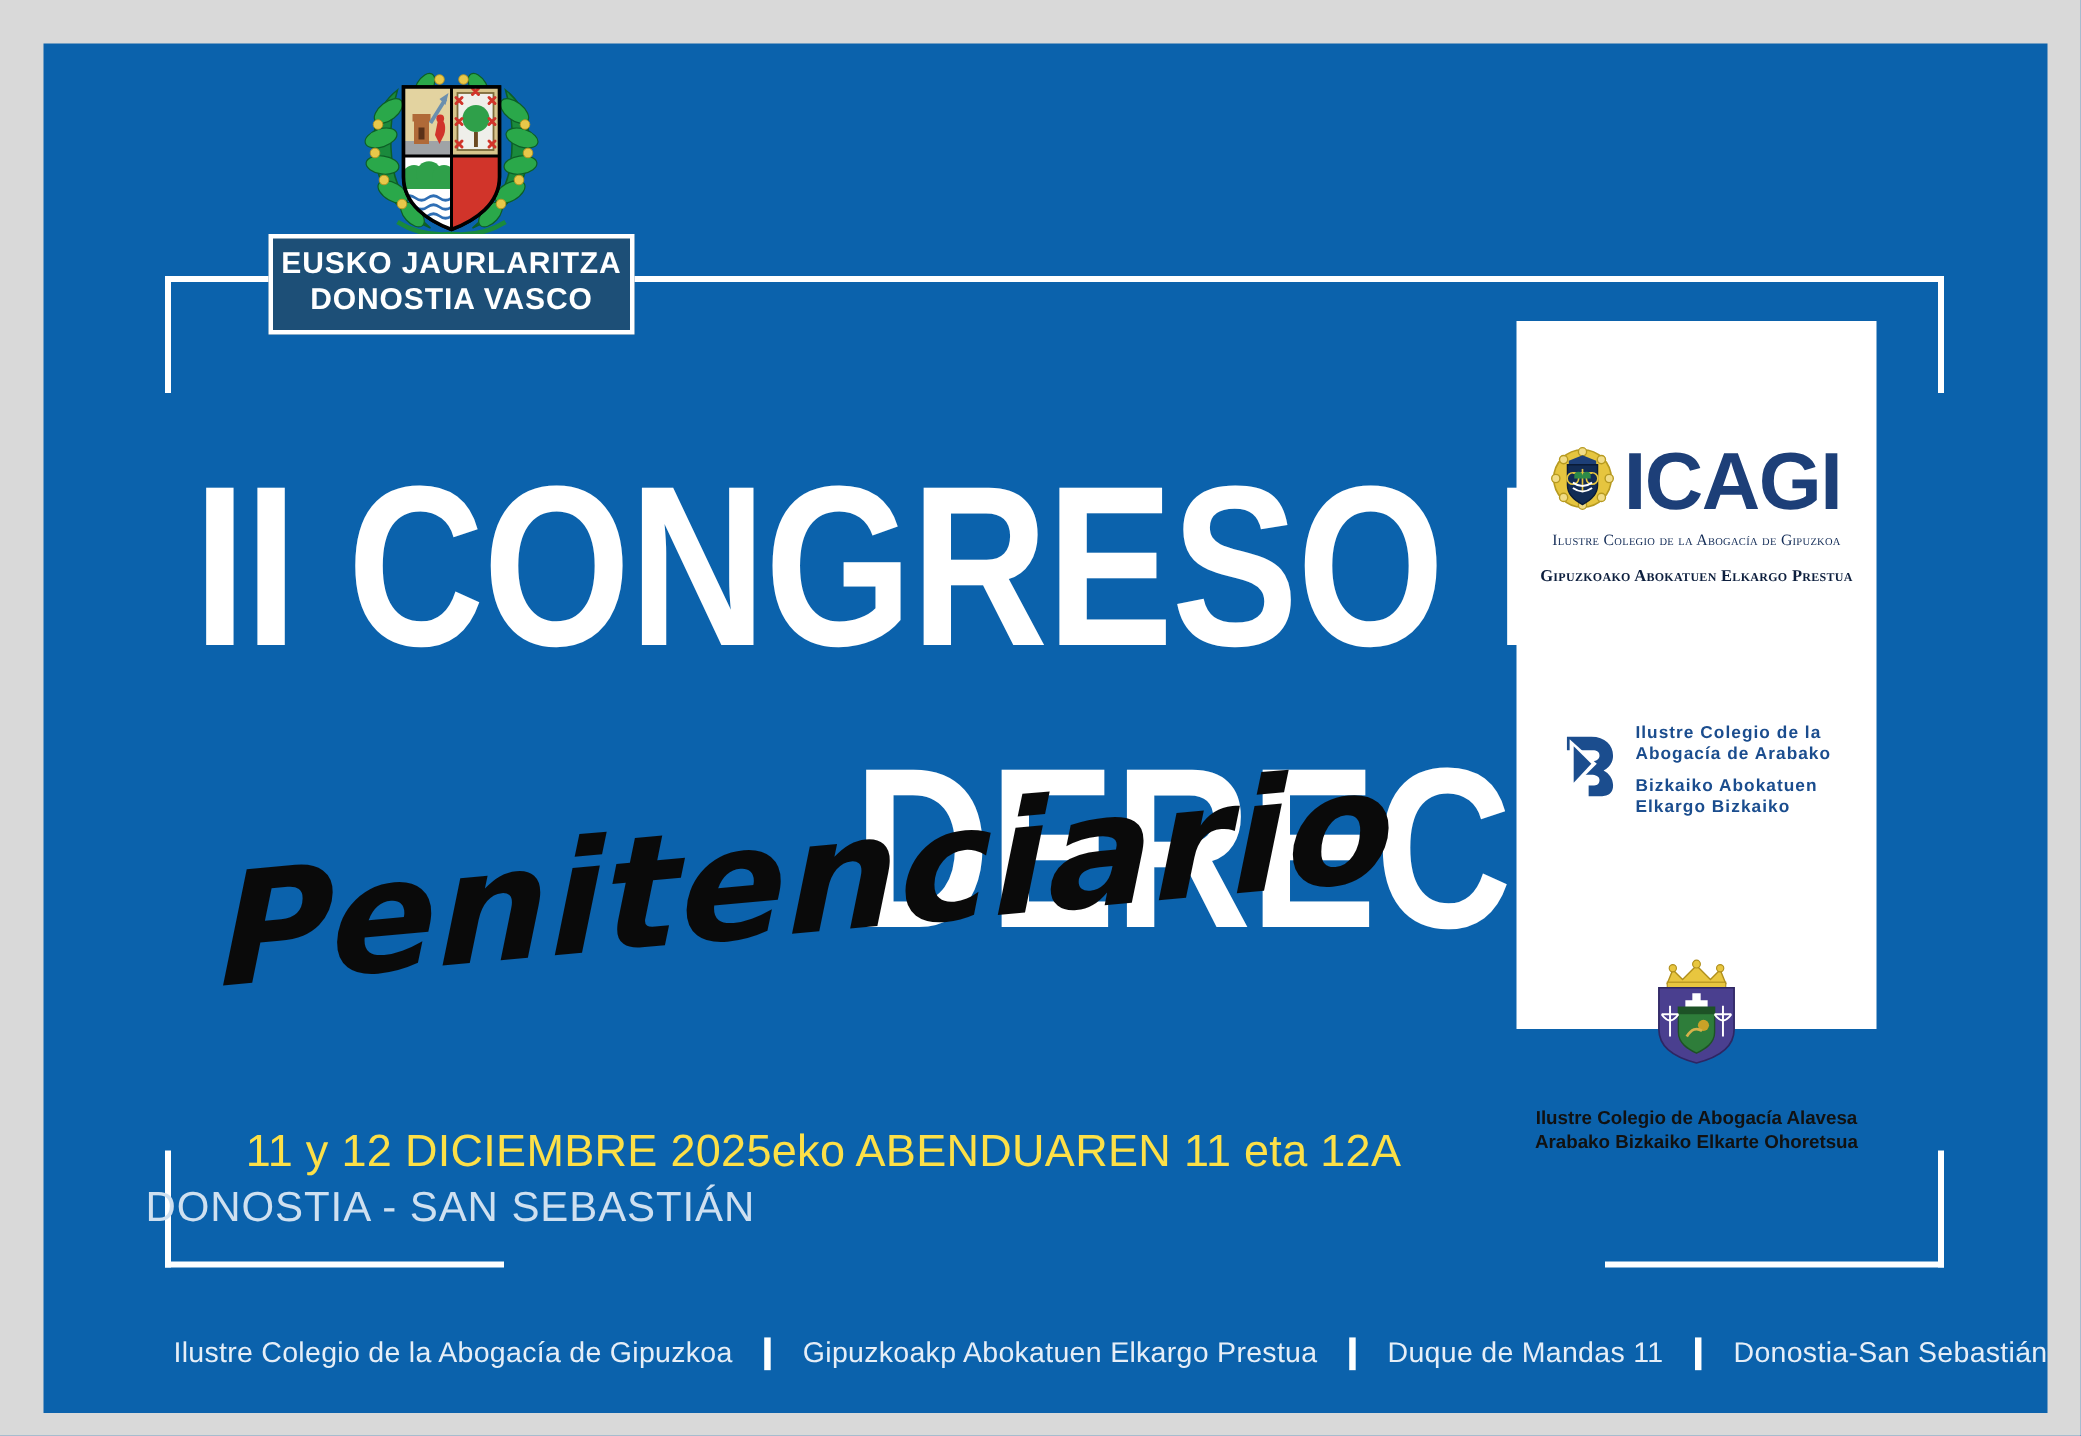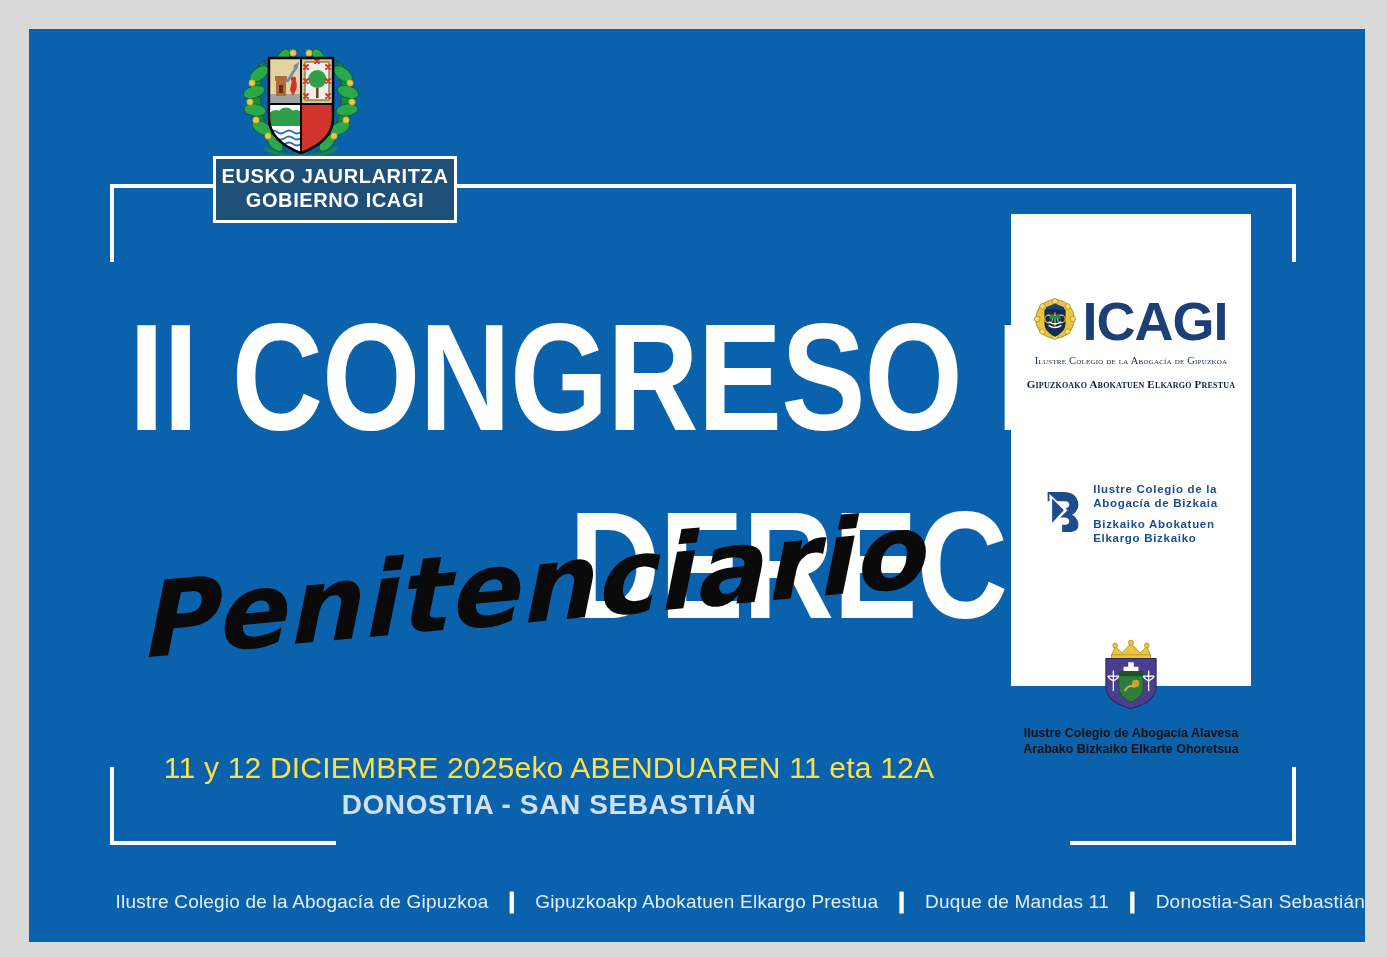--- a/index.html
+++ b/index.html
@@ -57,21 +57,20 @@
   }
   #gov-textblock {
     position: absolute;
     left: 0;
     top: 112px;
     width: 244px;
     background: #1d4f77;
     border: 3px solid #ffffff;
     padding: 5px 0 7px 0;
     text-align: center;
-    margin-left: 34px;
   }
   #gov-textblock .ln {
     color: #ffffff;
     font-family: "Liberation Sans", sans-serif;
     font-weight: bold;
     font-size: 20px;
     letter-spacing: 0.6px;
     line-height: 1.22;
     white-space: nowrap;
   }
@@ -127,27 +126,27 @@
     width: 880px;
     text-align: center;
     color: #fde047;
     font-size: 30px;
     font-weight: normal;
     letter-spacing: 0.2px;
     white-space: nowrap;
   }
   #city-line {
     position: absolute;
-    left: 80px;
+    left: 68px;
     top: 760px;
     width: 880px;
-    text-align: center;
+    text-align: left;
     color: #cfe0f0;
     font-size: 28px;
-    font-weight: bold;
+    font-weight: normal;
     letter-spacing: 0.6px;
     white-space: nowrap;
   }
 
   
   #sponsor-panel {
     position: absolute;
     left: 982px;
     top: 185px;
     width: 240px;
@@ -208,21 +207,21 @@
     font-size: 11.5px;
     font-weight: bold;
     line-height: 1.24;
     letter-spacing: 0.7px;
     white-space: nowrap;
   }
   #bizkaia-text .b-gap { margin-top: 6px; }
 
   
   #sponsor-alavesa { top: 425px; }
-  #alavesa-text { margin-top: 4px; }
+  #alavesa-text { margin-top: 15px; }
   #alavesa-text .a-ln {
     color: #111111;
     font-size: 12.5px;
     font-weight: bold;
     line-height: 1.3;
     white-space: nowrap;
   }
 
   
   #footer {
@@ -337,21 +336,21 @@
 
           <path d="M66 14 V109 M34 60 H98" stroke="#000000" stroke-width="2"></path>
         </g>
         <path d="M34 14 H98 V74 C98 92 82 103 66 109 C50 103 34 92 34 74 Z" fill="none" stroke="#000000" stroke-width="2.4"></path>
 
         <path d="M30 104 q16 10 36 8 q20 2 36 -8" stroke="#1a8a3c" stroke-width="3" fill="none"></path>
       </svg>
     </div>
     <div id="gov-textblock">
       <div class="ln">EUSKO JAURLARITZA</div>
-      <div class="ln">GOBIERNO ICAGI</div>
+      <div class="ln">DONOSTIA VASCO</div>
     </div>
   </div>
 
   <div id="title-block">
     <div class="title-line" id="title-line-1">II CONGRESO DE</div>
     <div class="title-line" id="title-line-2">DERECHO</div>
     <div id="script-line">Penitenciario</div>
   </div>
 
   <div id="date-line">11 y 12 DICIEMBRE 2025eko ABENDUAREN 11 eta 12A</div>
@@ -395,21 +394,21 @@
       <div id="bizkaia-row">
         <span>
           <svg viewBox="0 0 42 48" width="38" height="44">
             <path d="M4 2 h18 c10 0 16 6 16 14 c0 5 -3 9 -7 11 c4 2 7 6 7 11 c0 8 -7 8 -12 8 h-6 V38 h4 c3 0 4 -2 4 -4 c0 -3 -3 -4 -6 -4 h-8 V20 h9 c3 0 5 -2 5 -4 c0 -3 -2 -4 -5 -4 H4 Z" fill="#1b4d8e"></path>
             <path d="M6 4 L26 22 L6 42 Z" fill="#ffffff"></path>
             <path d="M9 9 L22 22 L9 36 Z" fill="#1b4d8e"></path>
           </svg>
         </span>
         <span id="bizkaia-text">
           <div class="b-ln">Ilustre Colegio de la</div>
-          <div class="b-ln">Abogacía de Bizkaia</div>
+          <div class="b-ln">Abogacía de Arabako</div>
           <div class="b-ln b-gap">Bizkaiko Abokatuen</div>
           <div class="b-ln">Elkargo Bizkaiko</div>
         </span>
       </div>
     </div>
 
     <div class="sponsor" id="sponsor-alavesa">
       <span>
         <svg viewBox="0 0 86 84" width="80" height="78">
 

